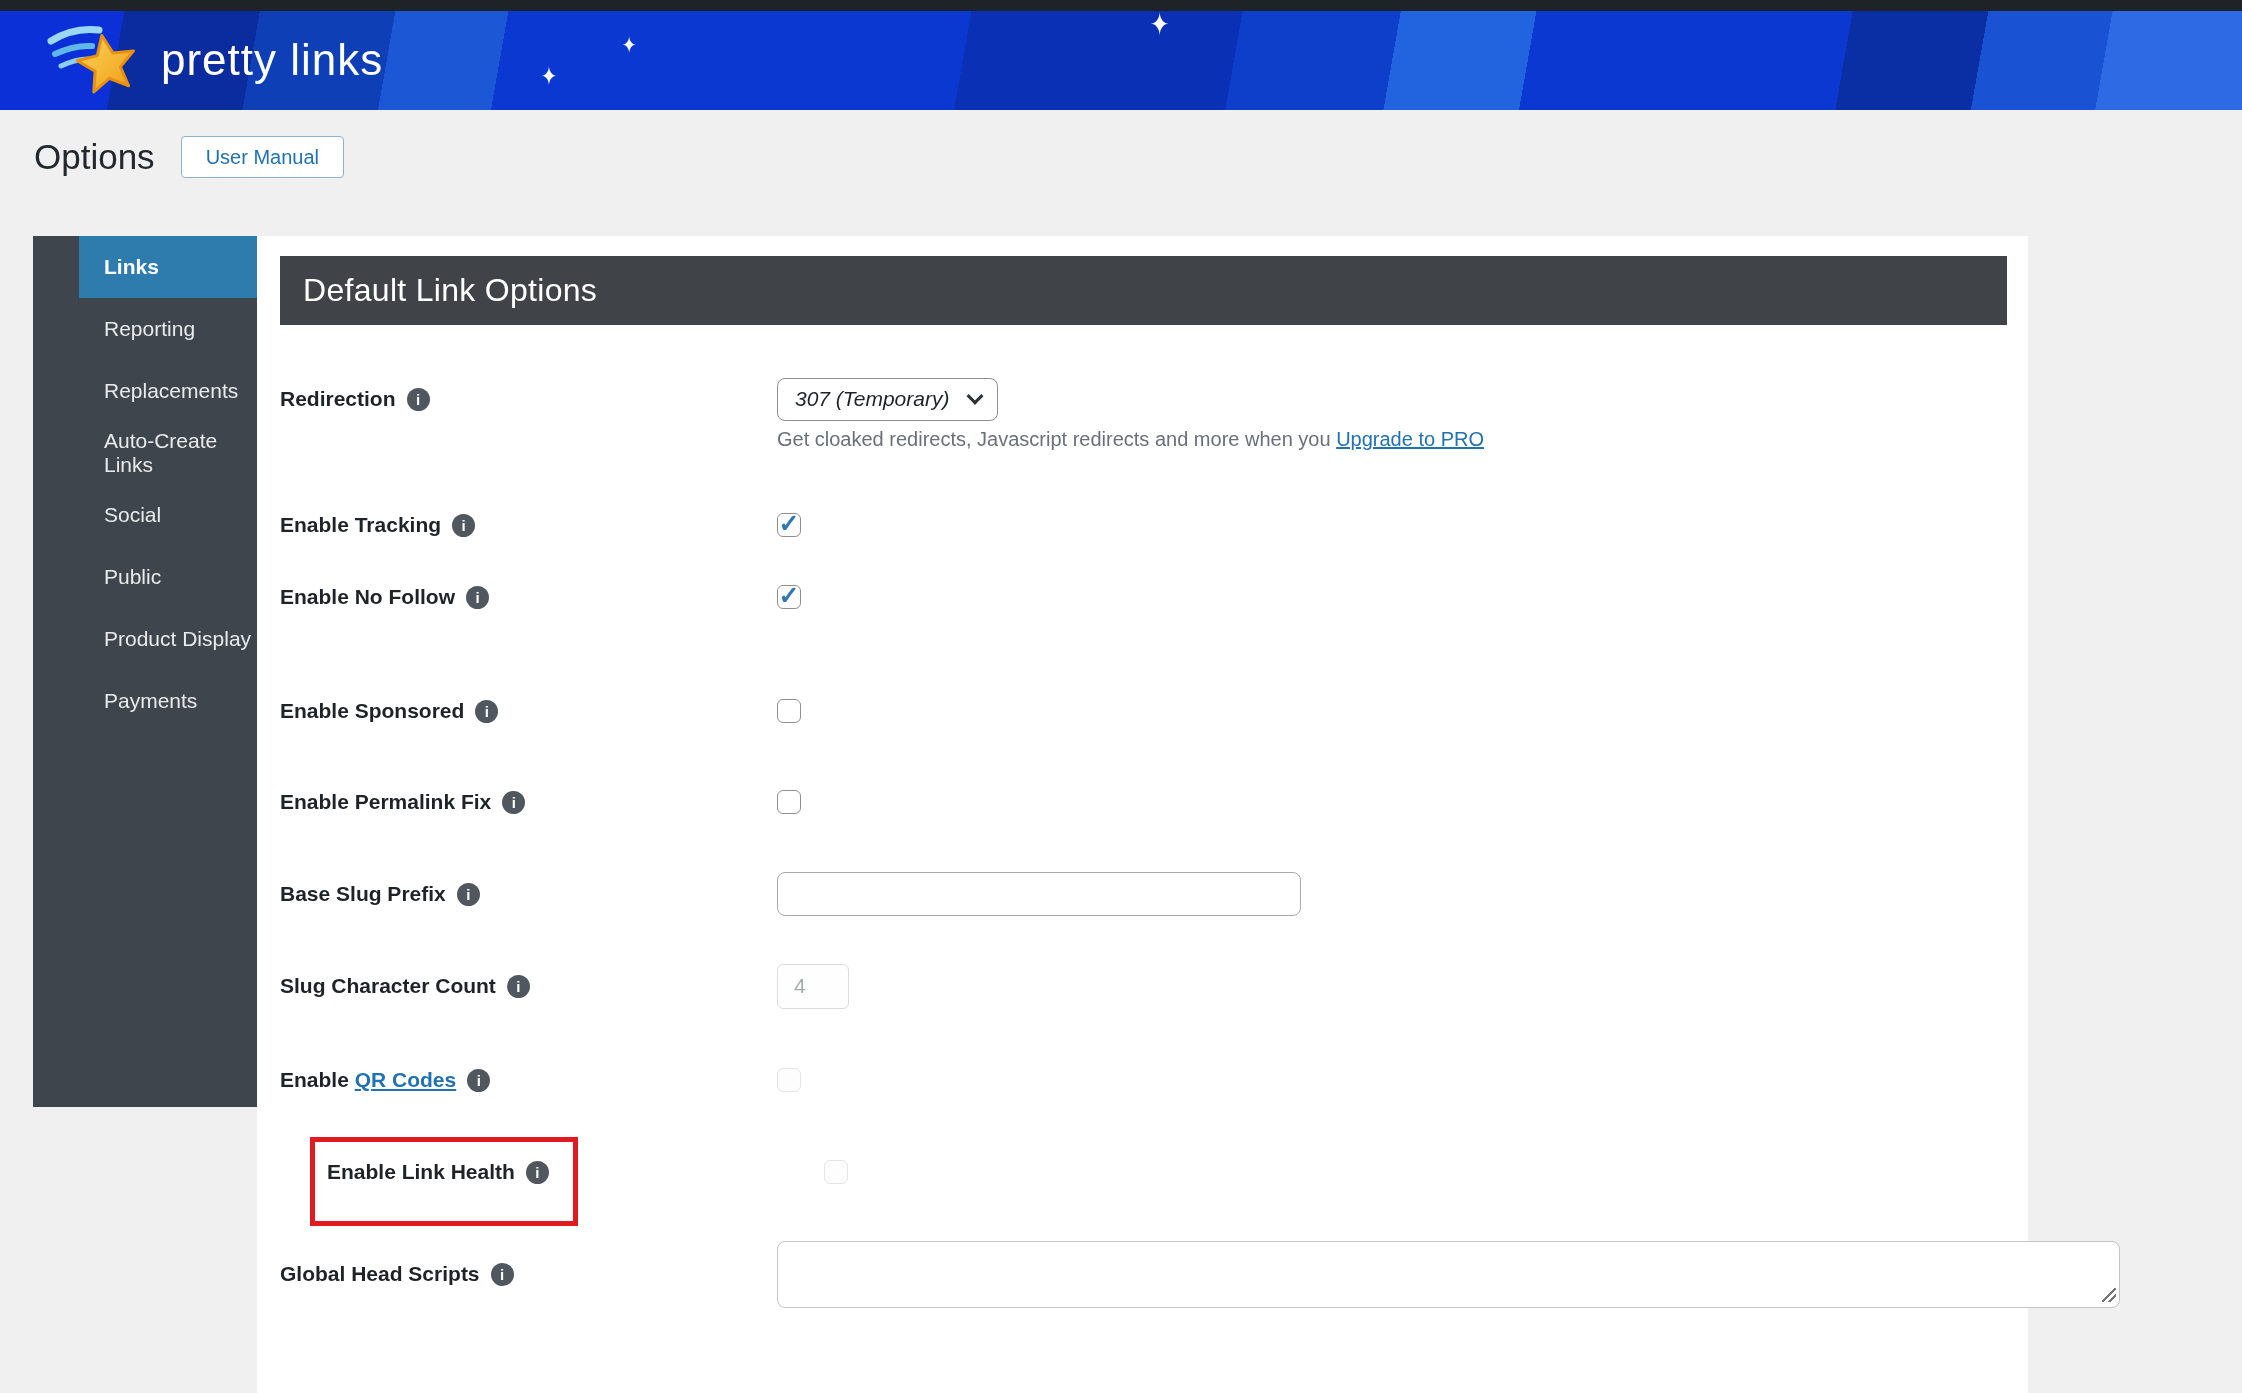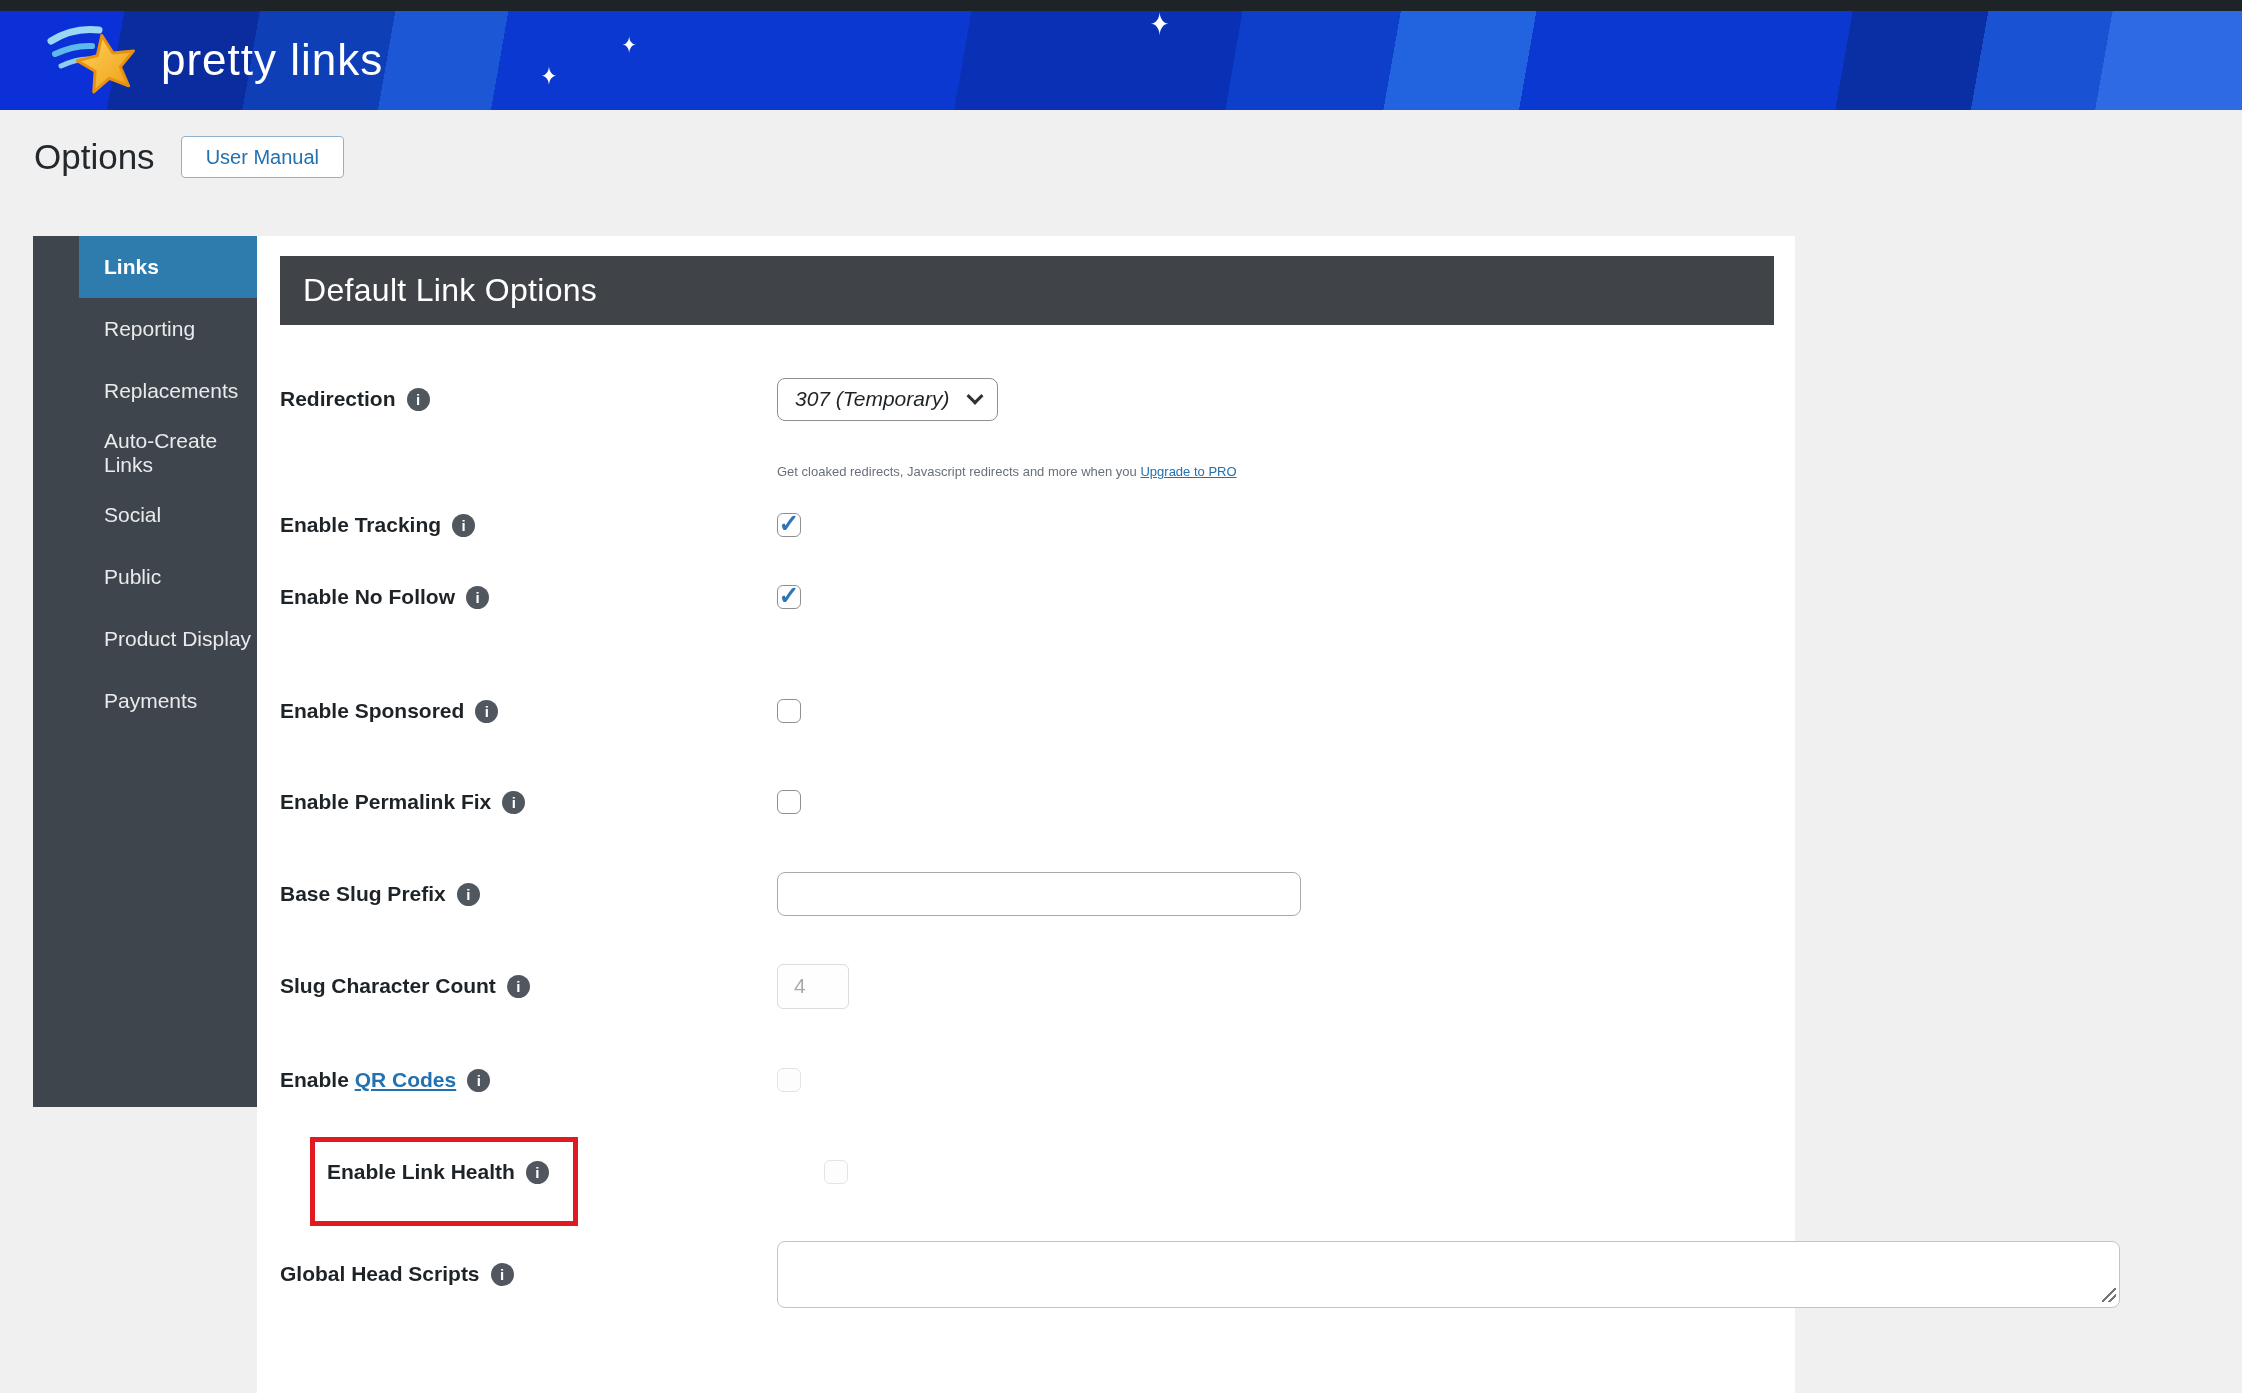--- a/index.html
+++ b/index.html
@@ -40,40 +40,40 @@
     border:1px solid #8fb2cc; border-radius:4px; color:#2271b1; font-size:20px;
     font-family:"Liberation Sans", sans-serif; cursor:pointer; }
 
   
   .sidebar { position:absolute; left:33px; top:236px; width:224px; height:871px; background:#3f454c;padding-left:46px; }
   .side-item { height:62px; display:flex; align-items:center; padding-left:25px;
     color:#e9eaec; font-size:21px; cursor:pointer; }
   .side-item.active { background:#2e7cae; color:#ffffff; font-weight:700; }
 
   
-  .panel { position:absolute; left:257px; top:236px; width:1538px; height:1157px; background:#ffffff; }
+  .panel { position:absolute; left:257px; top:236px; width:1771px; height:1157px; background:#ffffff; }
   .panel-title-bar { position:absolute; left:23px; right:21px; top:20px; height:69px;
     background:#404347; display:flex; align-items:center; }
   .panel-title-bar h2 { color:#ffffff; font-size:32px; font-weight:400; padding-left:23px; letter-spacing:0.3px; }
 
   .row { position:absolute; left:23px; right:52px; display:flex; align-items:center; }
   .label-cell { width:497px; flex:0 0 497px; display:flex; align-items:center; position:relative; }
   .field-label { font-size:21px; font-weight:600; color:#1d2327; }
   .info-icon { width:23px; height:23px; margin-left:11px; border-radius:50%; background:#50575e;
     color:#ffffff; font-size:15px; font-weight:700; font-style:normal;
     display:inline-flex; align-items:center; justify-content:center; flex:0 0 23px; cursor:default; }
   .control { display:flex; align-items:center; }
 
   .select-box { height:43px; min-width:205px; background:#ffffff; border:1px solid #8c8f94;
     border-radius:8px; display:flex; align-items:center; padding:0 16px 0 17px; cursor:pointer;font-style:italic; }
   .select-box .select-value { font-size:21px; color:#1d2327; }
   .chevron { width:12px; height:12px; border-right:3px solid #2c3338; border-bottom:3px solid #2c3338;
     transform:rotate(45deg) translate(-2px,-2px); margin-left:20px; }
 
-  .helper-text { font-size:13px; color:#69707a;margin-top:36px; }
+  .helper-text { font-size:20px; color:#69707a; }
   .link { color:#2271b1; text-decoration:underline; cursor:pointer; }
   .helper-text-row { align-items:flex-start; }
 
   .checkbox { width:24px; height:24px; border:1.5px solid #8c8f94; border-radius:6px; background:#ffffff;
     display:inline-flex; align-items:center; justify-content:center; cursor:pointer; }
   .checkbox .checkmark { display:none; color:#2f76b5; font-size:25px; font-weight:700; line-height:1;
     transform:translateY(-2px); }
   .checkbox.checked .checkmark { display:block; }
   .checkbox.muted { border-color:#e3e4e6; background:#fdfdfd; }
 

